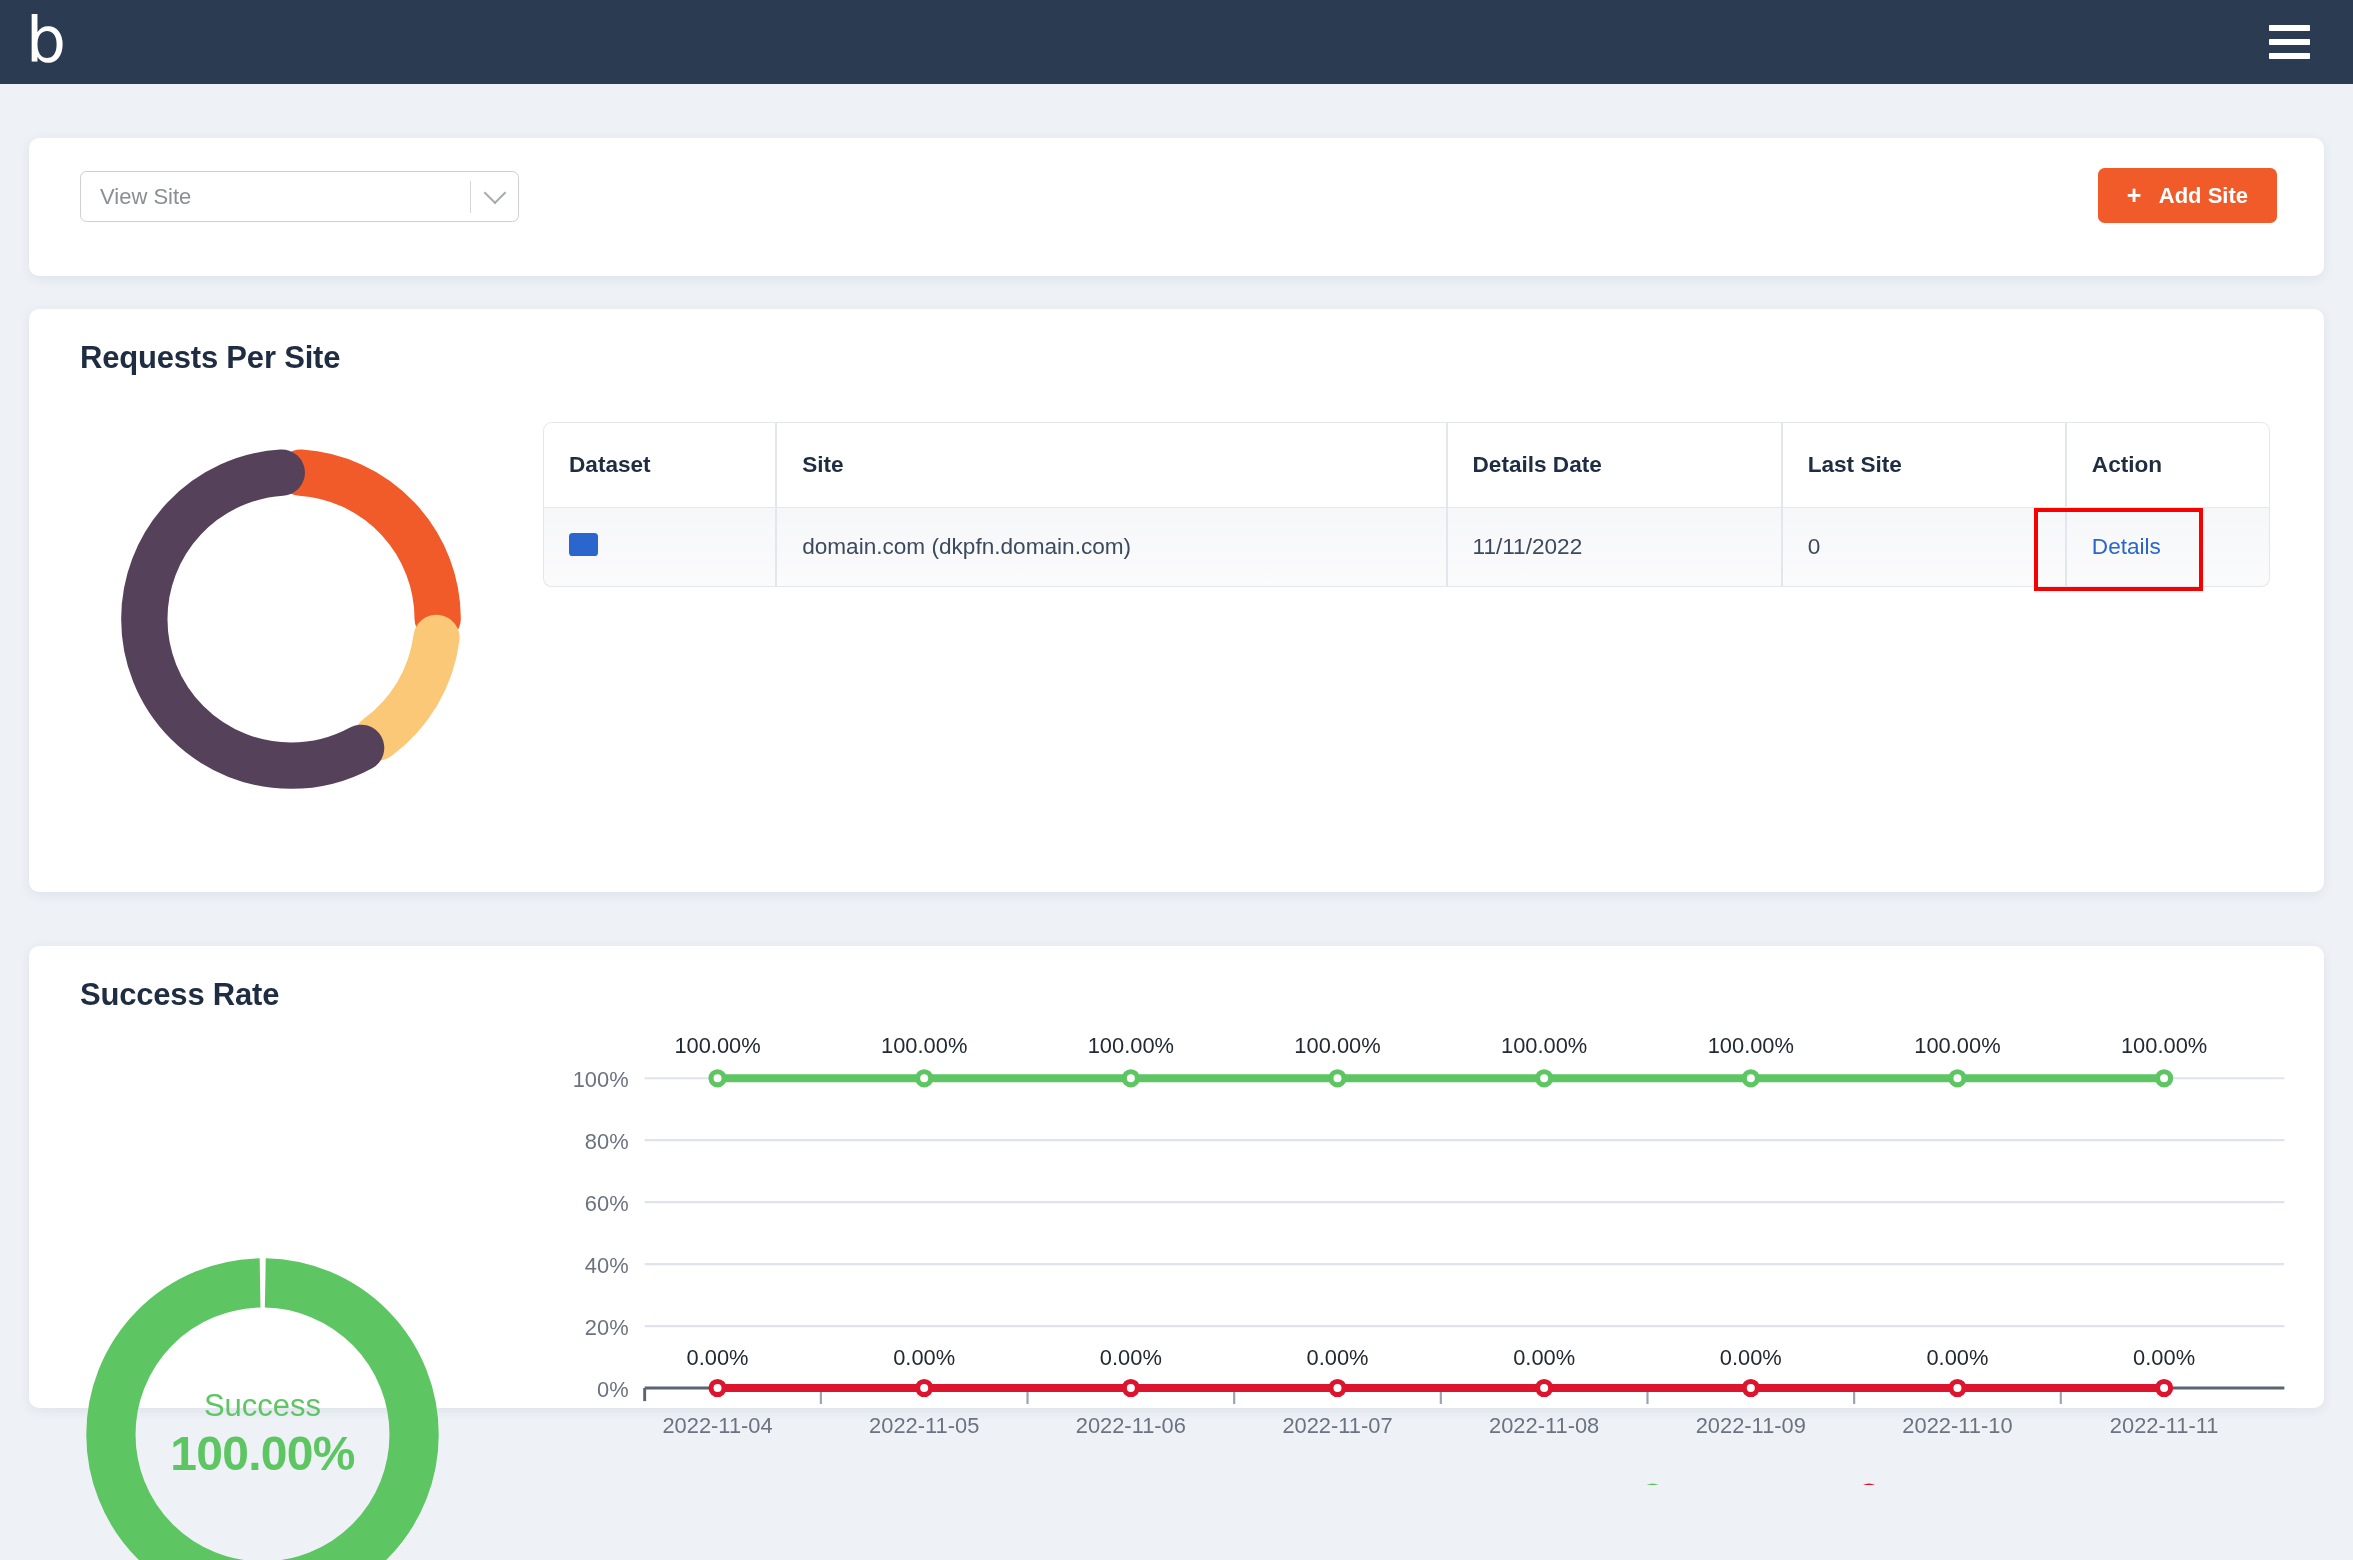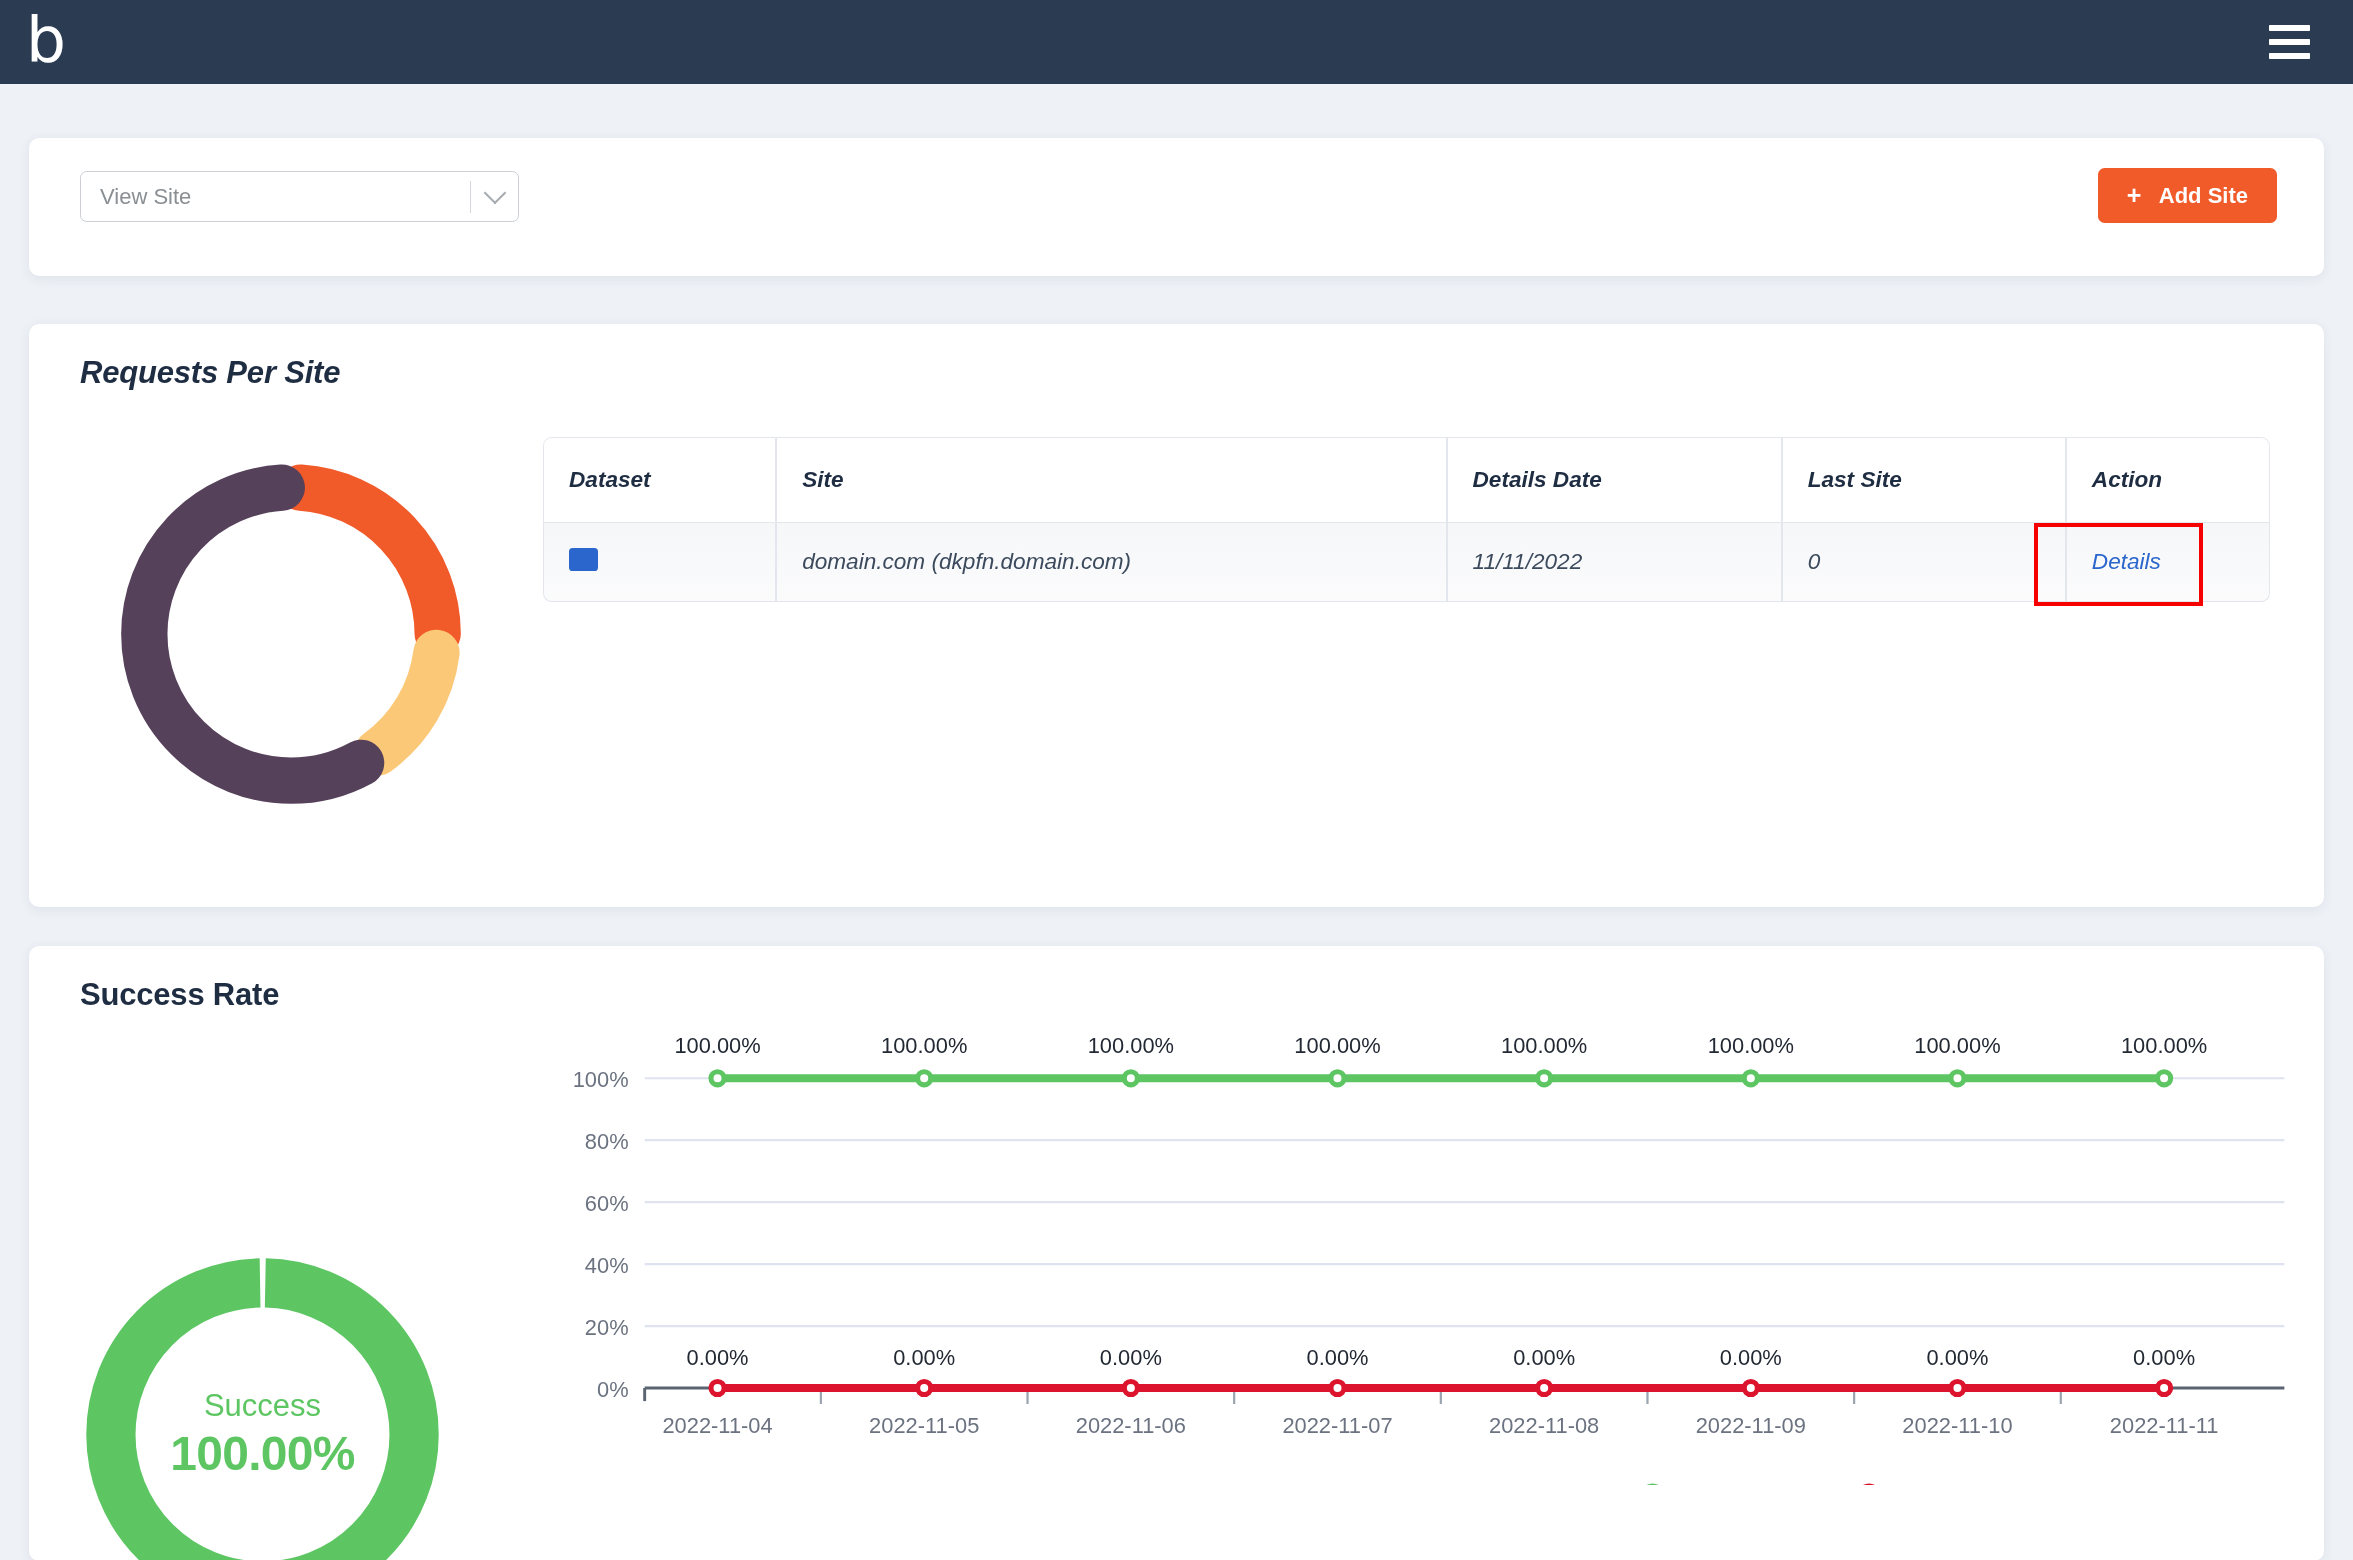--- a/index.html
+++ b/index.html
@@ -39,22 +39,22 @@
   }
 
   
   .card {
     position: absolute;
     background: #ffffff;
     border-radius: 10.2px;
     box-shadow: 0 2.9px 11.7px rgba(35,50,75,0.08);
   }
   #card-topbar { left: 29px; top: 138px; width: 2295px; height: 138px; }
-  #card-requests { left: 29px; top: 324px; width: 2295px; height: 583px; font-style: italic; }
-  #card-success  { left: 29px; top: 946px; width: 2295px; height: 615px; }
+  #card-requests { left: 29px; top: 309px; width: 2295px; height: 583px; }
+  #card-success  { left: 29px; top: 946px; width: 2295px; height: 462px; }
 
   
   .select-box {
     position: absolute; left: 51px; top: 33px;
     width: 439px; height: 51px;
     border: 1.5px solid #ccd0d4; border-radius: 6.6px;
     background: #fff;
     display: flex; align-items: center;
     cursor: pointer;
   }

